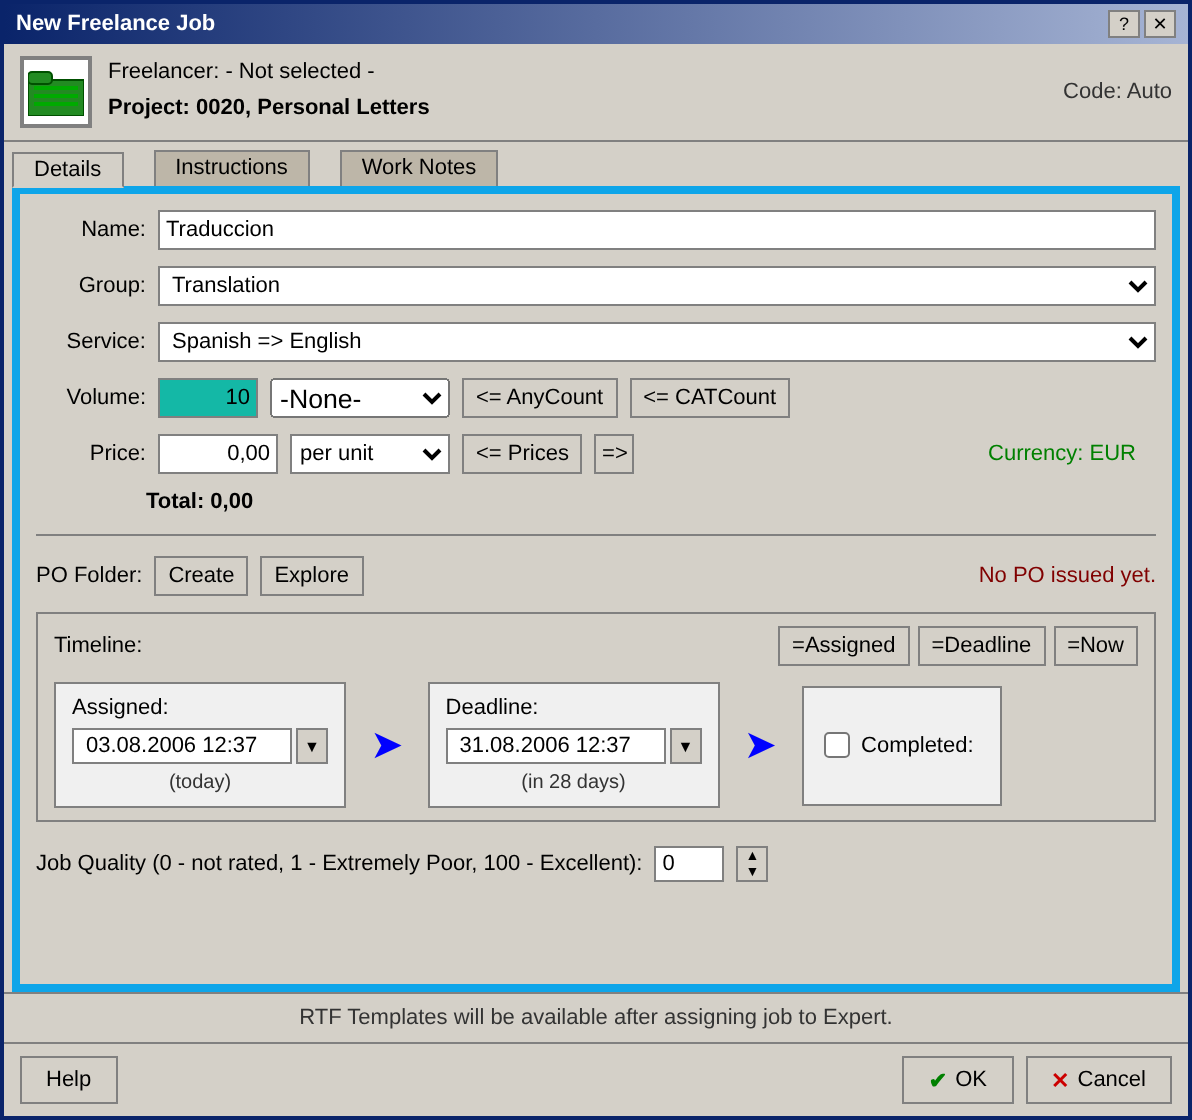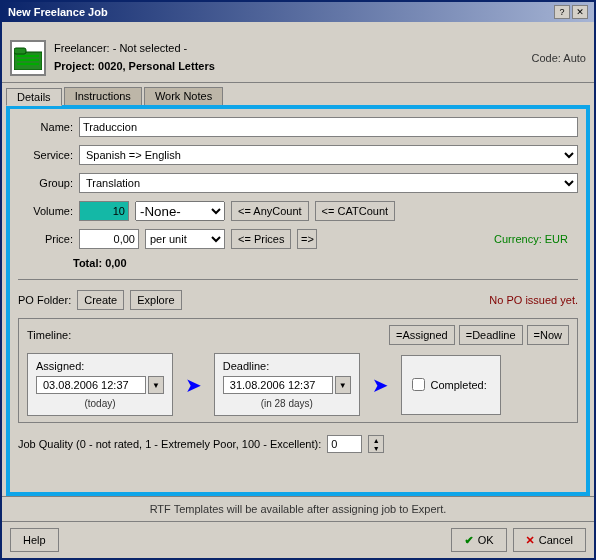--- a/index.html
+++ b/index.html
@@ -44,21 +44,20 @@
       color: black;
     }
 
     .header-area {
       background: #d4d0c8;
       padding: 6px 8px;
       display: flex;
       justify-content: space-between;
       align-items: center;
       border-bottom: 1px solid #808080;
-      margin-top: 12px;
     }
 
     .header-left {
       display: flex;
       align-items: center;
       gap: 8px;
     }
 
     .header-icon {
       width: 36px;
@@ -94,21 +93,21 @@
       gap: 0;
     }
 
     .tab {
       padding: 2px 10px;
       border: 1px solid #808080;
       background: #bdb6a8;
       cursor: pointer;
       font-size: 11px;
       border-bottom: none;
-      margin-right: 2px;
+      margin-right: 15px;
     }
 
     .tab.active {
       background: #d4d0c8;
       border-bottom: 1px solid #d4d0c8;
       position: relative;
       top: 1px;
       z-index: 2;
     }
 
@@ -496,30 +495,30 @@
   </div>
 
   <div class="content-area">
 
     <div class="form-row">
       <span class="form-label">Name:</span>
       <input class="form-input" type="text" value="Traduccion" style="">
     </div>
 
     <div class="form-row">
+      <span class="form-label">Group:</span>
+      <select class="select-full group-select">
+        <option>Translation</option>
+      </select>
+    </div>
+
+    <div class="form-row">
       <span class="form-label">Service:</span>
       <select class="select-full service-select">
         <option>Spanish =&gt; English</option>
-      </select>
-    </div>
-
-    <div class="form-row">
-      <span class="form-label">Group:</span>
-      <select class="select-full group-select">
-        <option>Translation</option>
       </select>
     </div>
 
     <div class="form-row">
       <span class="form-label">Volume:</span>
       <input class="volume-input" type="text" value="10" style="">
       <select class="none-select">
         <option>-None-</option>
       </select>
       <button class="small-btn">&lt;= AnyCount</button>

